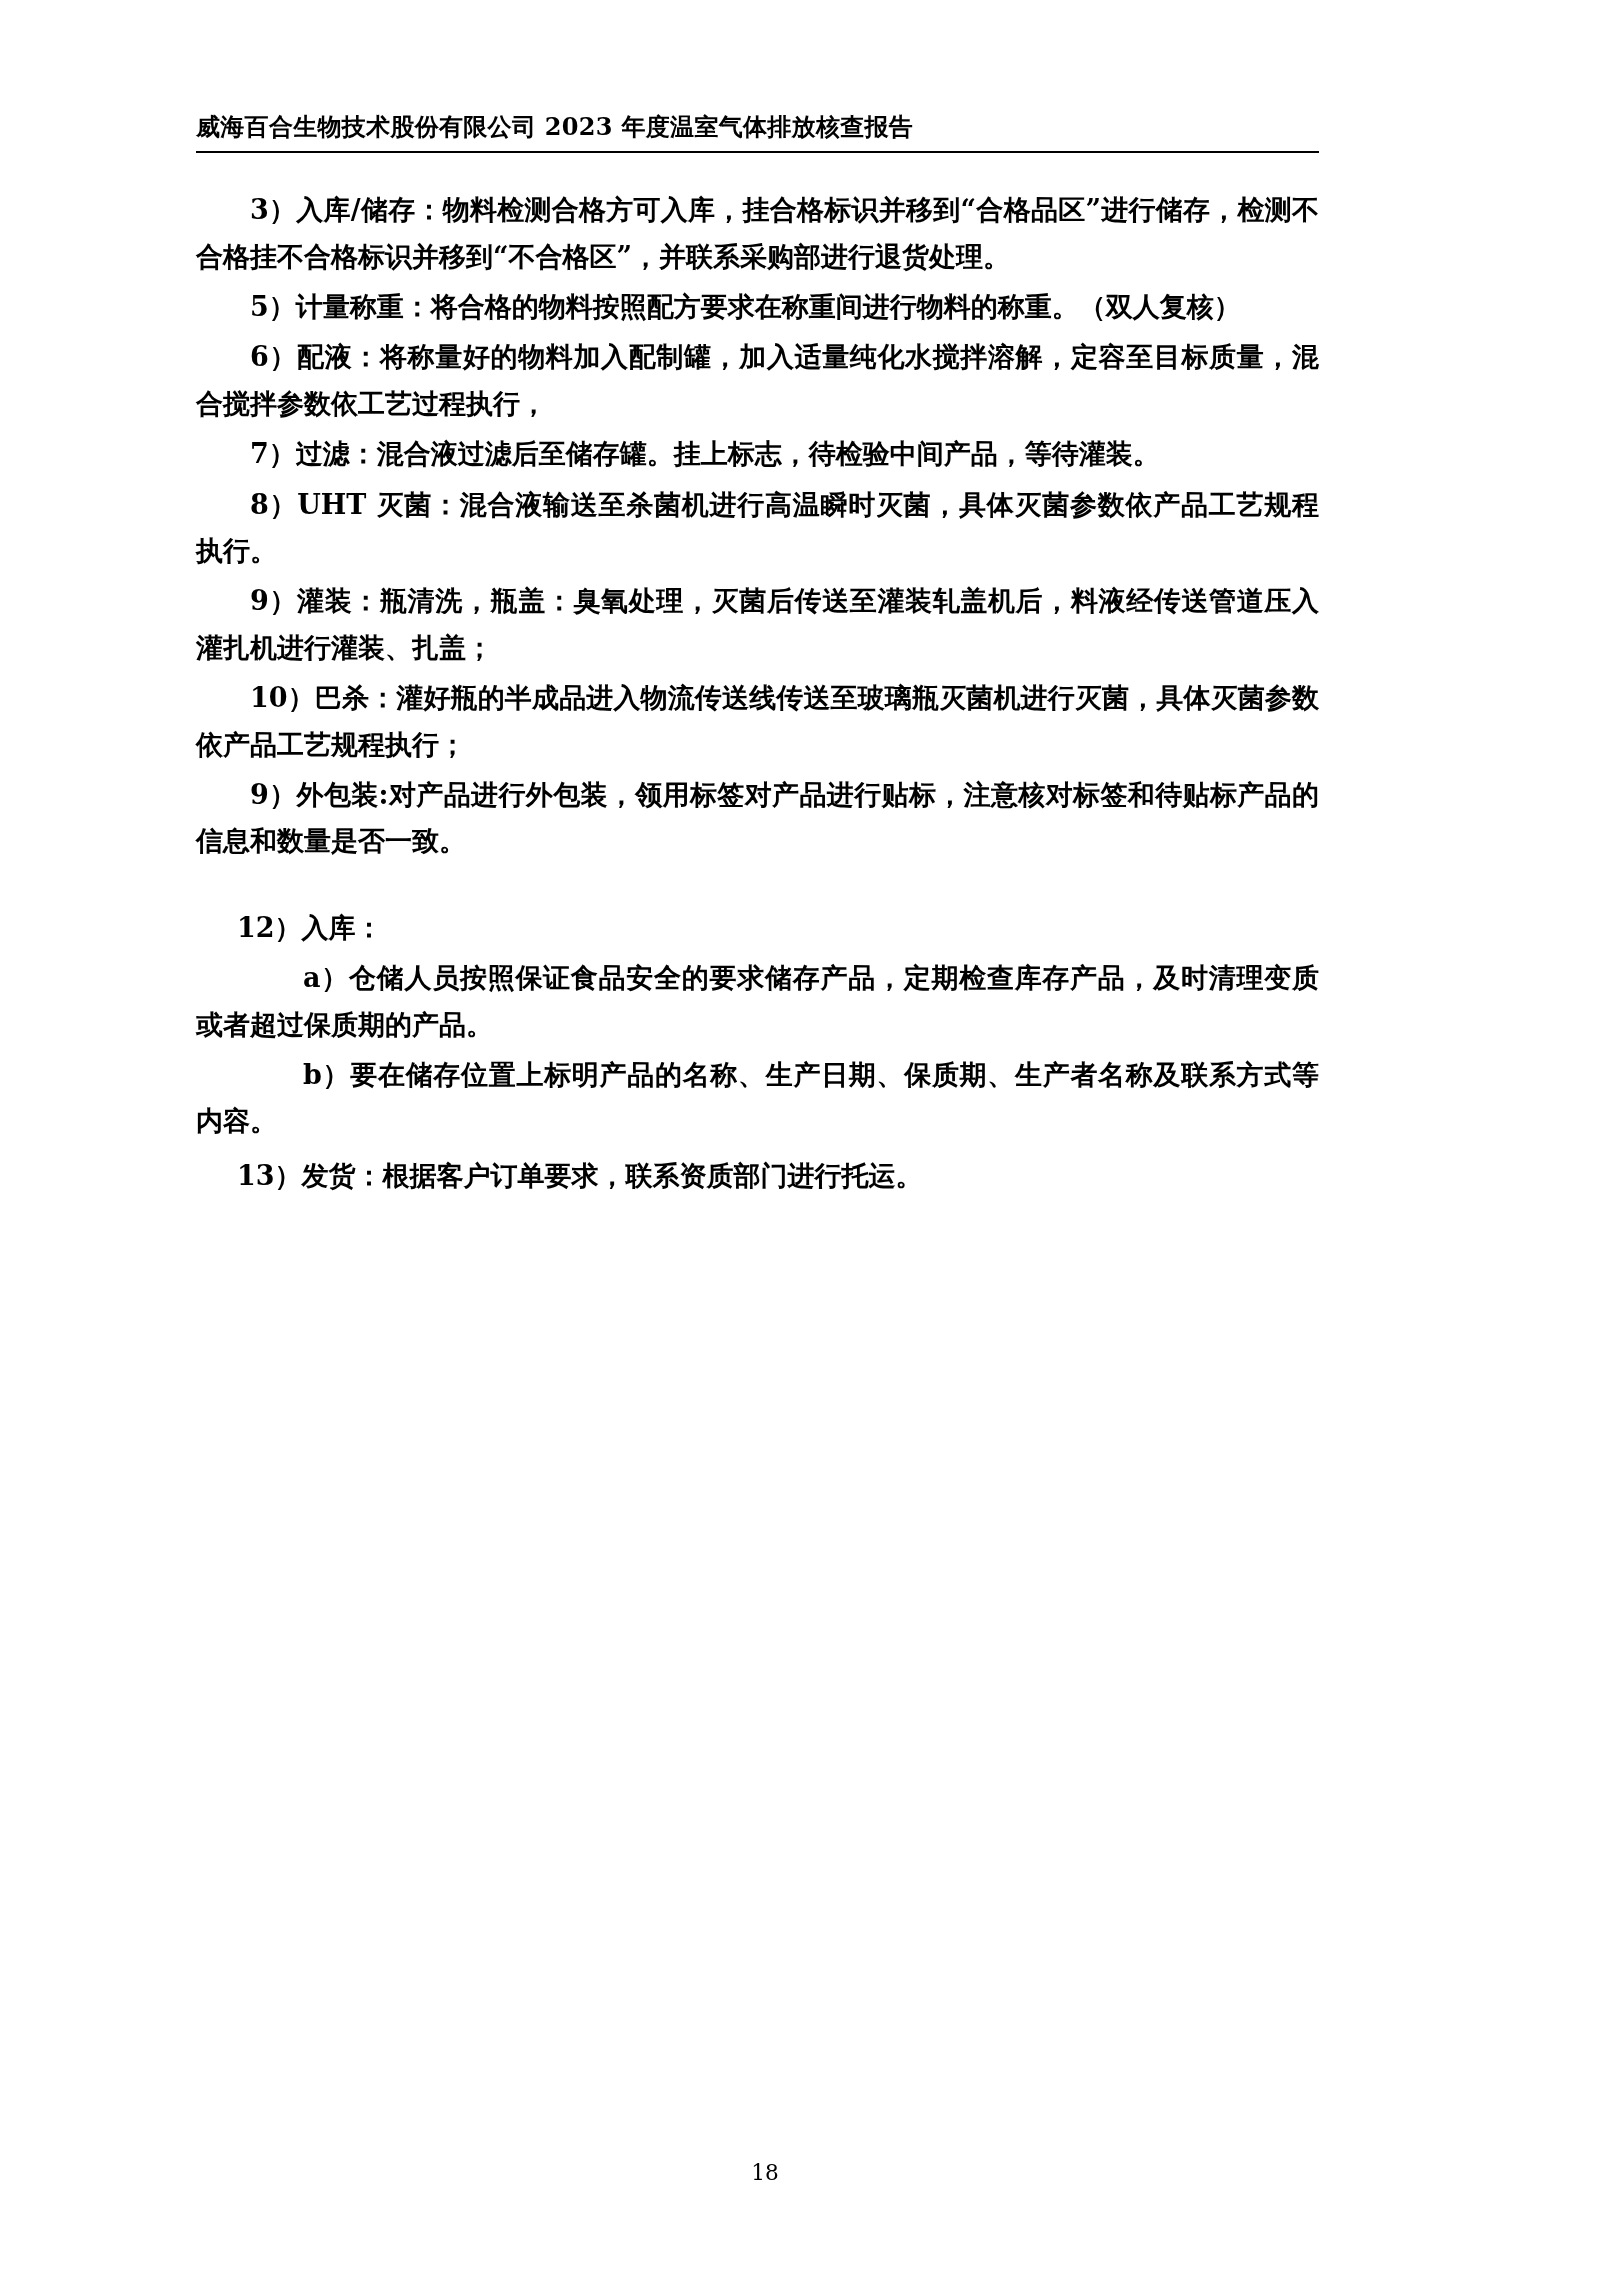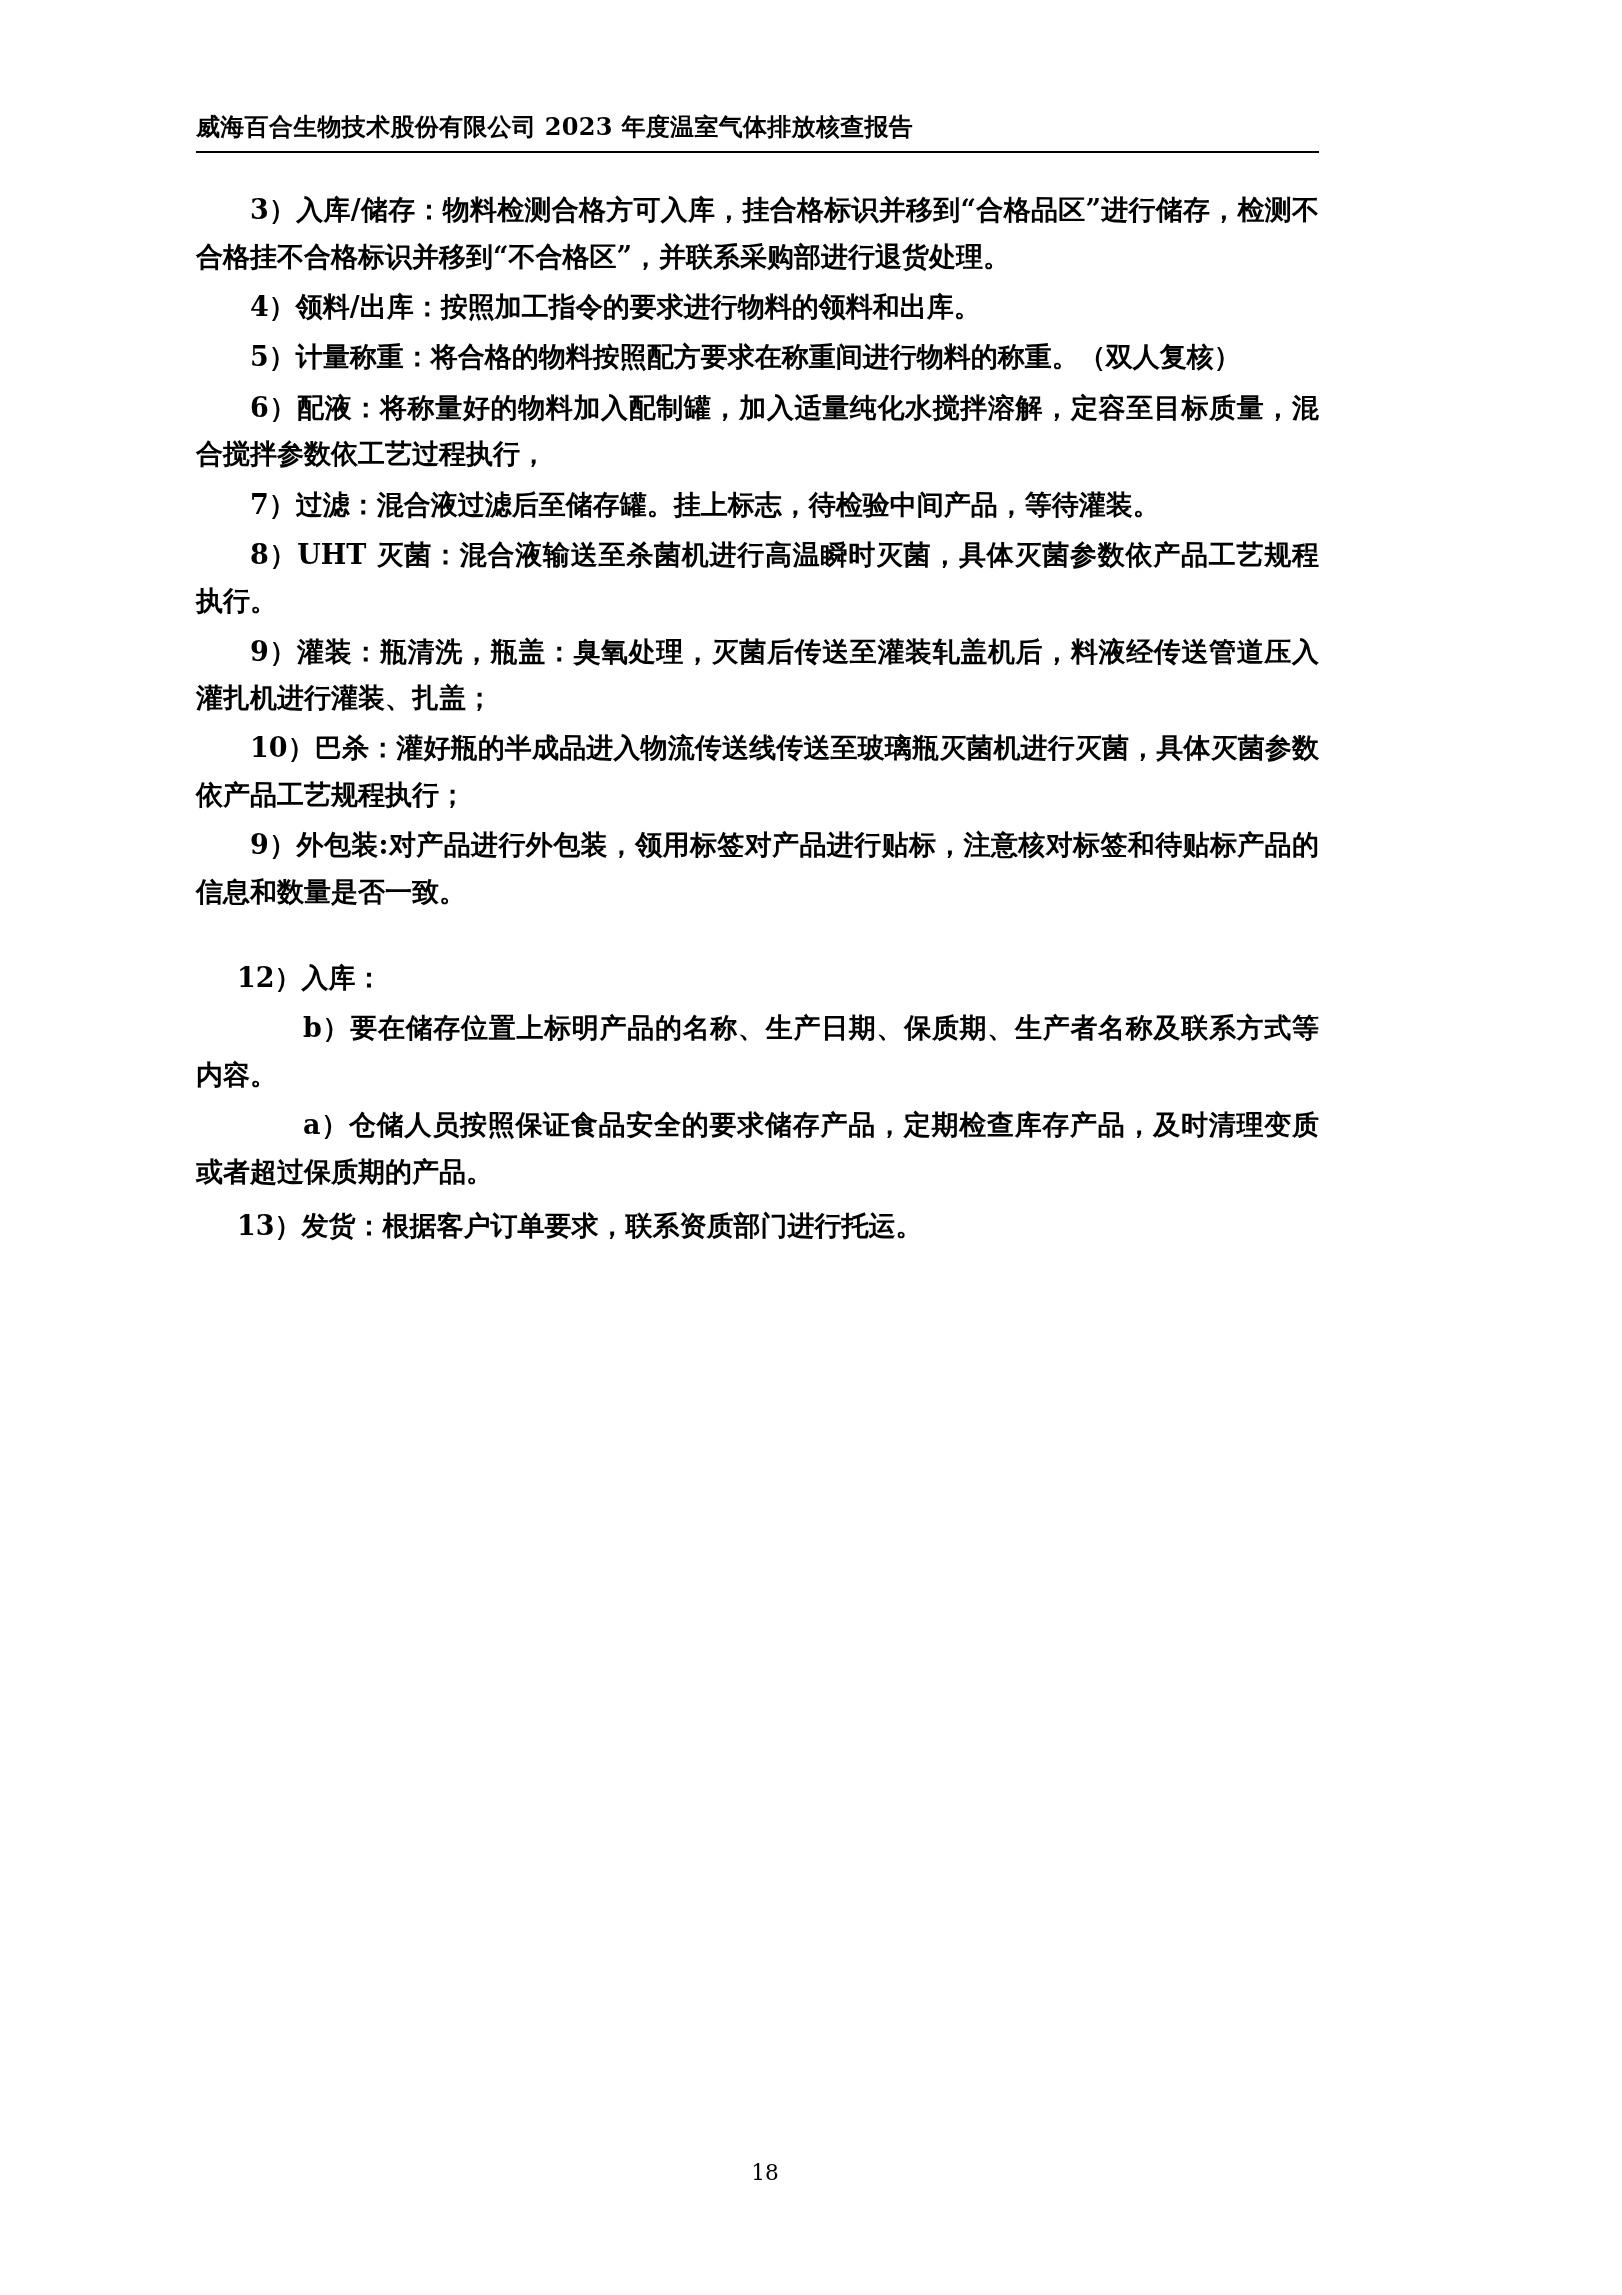--- a/index.html
+++ b/index.html
@@ -68,31 +68,30 @@
 <body>
 
 <div class="page">
 
   <div class="header">
     <div class="header-text">威海百合生物技术股份有限公司 2023 年度温室气体排放核查报告</div>
   </div>
 
   <div class="body-text">
     <p class="para">3）入库/储存：物料检测合格方可入库，挂合格标识并移到“合格品区”进行储存，检测不合格挂不合格标识并移到“不合格区”，并联系采购部进行退货处理。</p>
-    <p class="para">4）领料/出库：按照加工指令的要求进行物料的领料和出库。</p>
     <p class="para">5）计量称重：将合格的物料按照配方要求在称重间进行物料的称重。（双人复核）</p>
     <p class="para">6）配液：将称量好的物料加入配制罐，加入适量纯化水搅拌溶解，定容至目标质量，混合搅拌参数依工艺过程执行，</p>
     <p class="para">7）过滤：混合液过滤后至储存罐。挂上标志，待检验中间产品，等待灌装。</p>
     <p class="para">8）UHT 灭菌：混合液输送至杀菌机进行高温瞬时灭菌，具体灭菌参数依产品工艺规程执行。</p>
     <p class="para">9）灌装：瓶清洗，瓶盖：臭氧处理，灭菌后传送至灌装轧盖机后，料液经传送管道压入灌扎机进行灌装、扎盖；</p>
     <p class="para">10）巴杀：灌好瓶的半成品进入物流传送线传送至玻璃瓶灭菌机进行灭菌，具体灭菌参数依产品工艺规程执行；</p>
     <p class="para">9）外包装:对产品进行外包装，领用标签对产品进行贴标，注意核对标签和待贴标产品的信息和数量是否一致。</p>
     <p class="para noindent" style="text-indent:41px;">12）入库：</p>
+    <p class="para sub">a）仓储人员按照保证食品安全的要求储存产品，定期检查库存产品，及时清理变质或者超过保质期的产品。</p>
     <p class="para sub">b）要在储存位置上标明产品的名称、生产日期、保质期、生产者名称及联系方式等内容。</p>
-    <p class="para sub">a）仓储人员按照保证食品安全的要求储存产品，定期检查库存产品，及时清理变质或者超过保质期的产品。</p>
     <p class="para" style="text-indent:41px;margin-top:8px;">13）发货：根据客户订单要求，联系资质部门进行托运。</p>
   </div>
 
   <div class="footer">
     <span>18</span>
   </div>
 
 </div>
 
 

